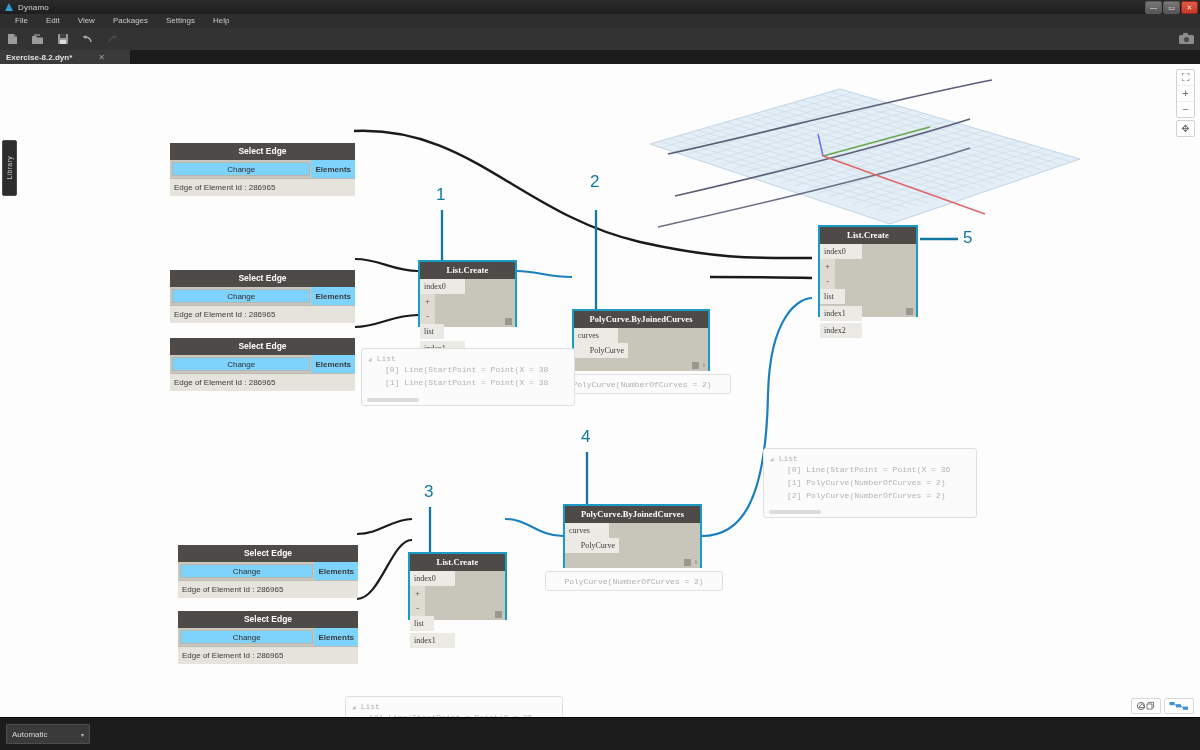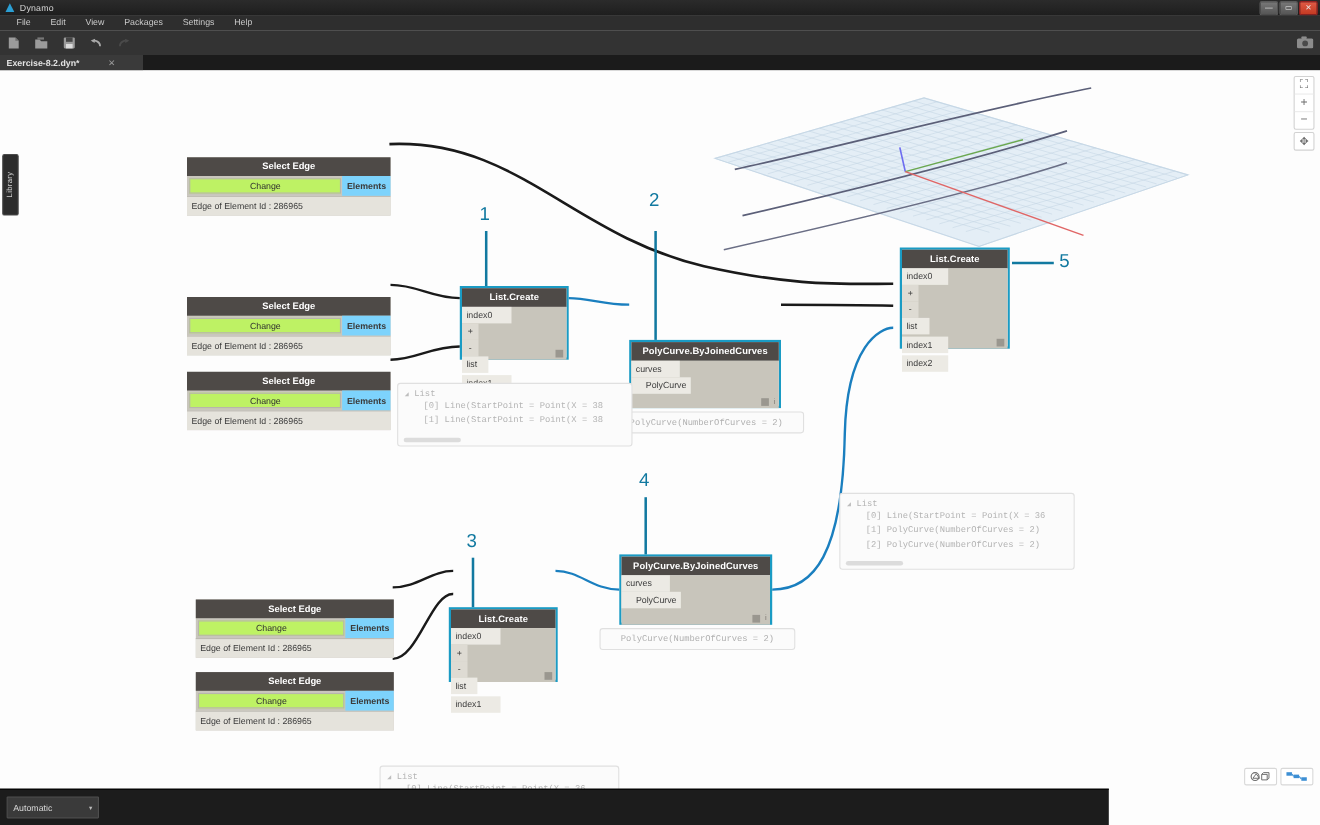--- a/index.html
+++ b/index.html
@@ -94,32 +94,32 @@
 
   
   .viewtoggles{position:absolute;right:6px;bottom:4px;display:flex;gap:3px;}
   .vt{
     width:28px;height:14px;background:#fff;border:1px solid #d8d8d8;border-radius:2px;
     display:flex;align-items:center;justify-content:center;
   }
 
   
   .statusbar{
-    position:absolute;left:0;bottom:0;width:1008px;height:32px;
+    position:absolute;left:0;bottom:0;width:1200px;height:32px;
     background:#1c1c1c;border-top:1px solid #000;display:flex;align-items:center;
   }
   .runmode{
     margin-left:6px;width:72px;height:18px;background:#3a3a3a;border:1px solid #4e4e4e;
     display:flex;align-items:center;justify-content:space-between;padding:0 5px;
     color:#d8d8d8;font-size:8px;border-radius:1px;
   }
   .runmode .car{font-size:6px;color:#bdbdbd;}
 
   
-  .node{position:absolute;box-sizing:border-box;}
+  .node{position:absolute;box-sizing:border-box;font-family:Liberation Serif, serif;}
   .node.sel{border:2px solid #1a9bc4;}
   .node-hdr{
     background:#4e4a47;color:#ffffff;font-size:8.5px;font-weight:bold;
     text-align:center;line-height:17px;height:17px;letter-spacing:.1px;
   }
   .node-body{background:#c8c5bb;position:relative;}
   .port{
     background:#eceae4;color:#3b3b3b;font-size:8px;
     line-height:15px;height:15px;padding:0 4px;box-sizing:border-box;
     display:inline-block;
@@ -132,21 +132,21 @@
   .node-footer{position:absolute;right:3px;bottom:2px;display:flex;align-items:center;gap:4px;}
   .sqglyph{width:7px;height:7px;background:#9a978f;}
   .iglyph{color:#7d7a73;font-size:7px;line-height:7px;}
   .portrow{display:flex;align-items:flex-start;flex-direction:column;}
 
   
   .se-node{position:absolute;background:#c9c6bd;box-sizing:border-box;margin-top:43px;}
   .se-hdr{background:#4e4a47;color:#fff;font-size:8.5px;font-weight:bold;text-align:center;line-height:17px;height:17px;}
   .se-mid{display:flex;height:18px;align-items:stretch;}
   .se-btn{
-    flex:1;margin:2px 1px 2px 2px;background:#bef264;border:1px solid #b8b5ad;
+    flex:1;margin:2px 1px 2px 2px;background:#7dd3fc;border:1px solid #b8b5ad;
     color:#2f2f2f;font-size:8px;display:flex;align-items:center;justify-content:center;
   }
   .se-out{
     background:#7dd3fc;color:#3b3b3b;font-size:8px;
     display:flex;align-items:center;padding:0 4px;font-weight:bold;
   }
   .se-foot{
     background:#e5e3dc;color:#3b3b3b;font-size:8px;
     height:17px;display:flex;align-items:center;padding-left:4px;
     border-top:1px solid #bdbab2;

